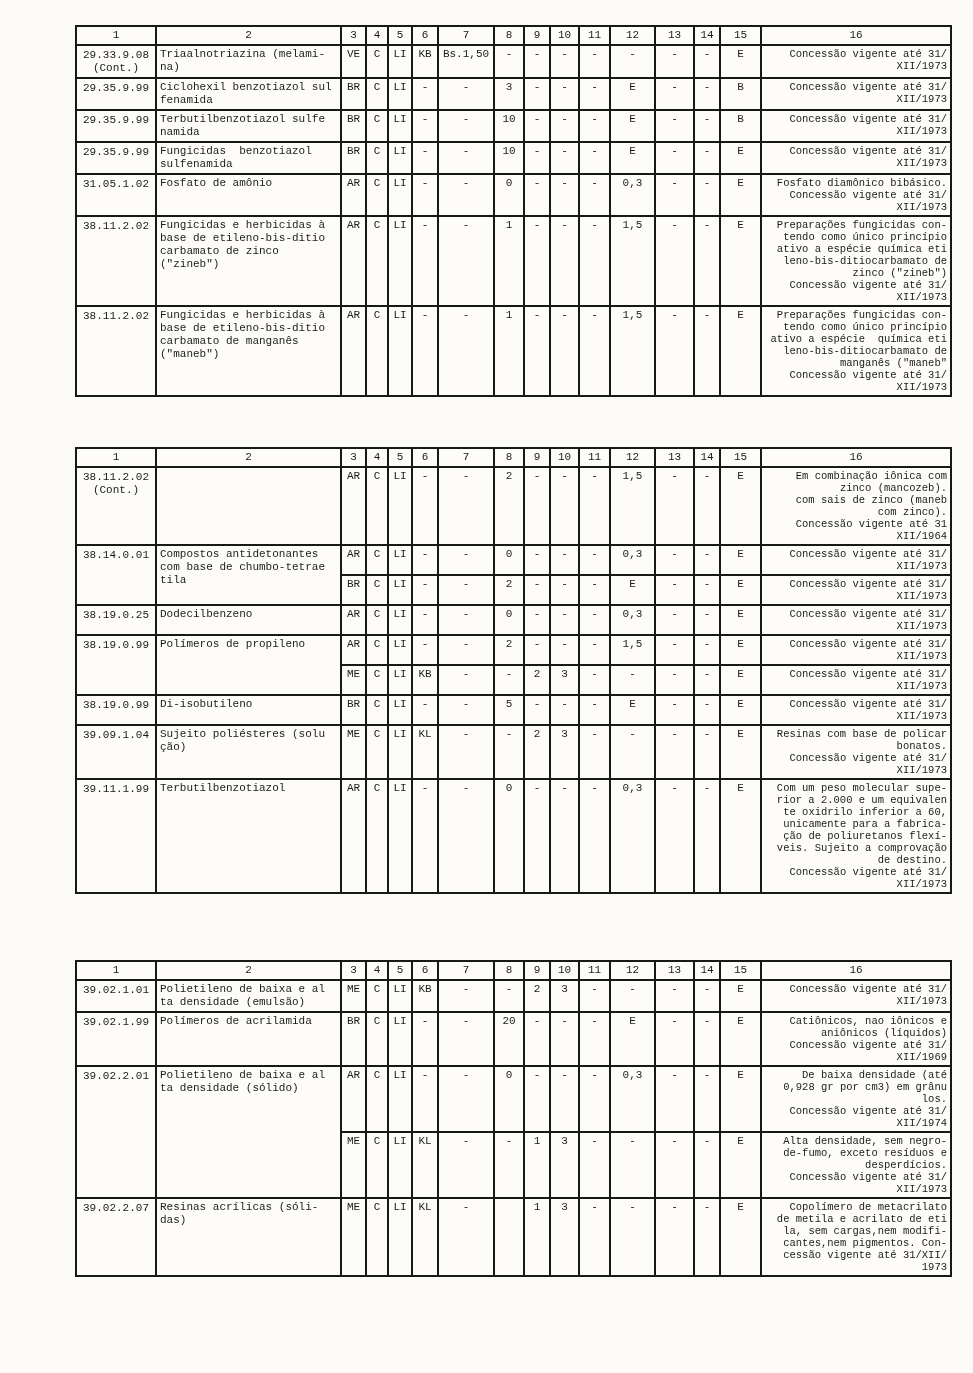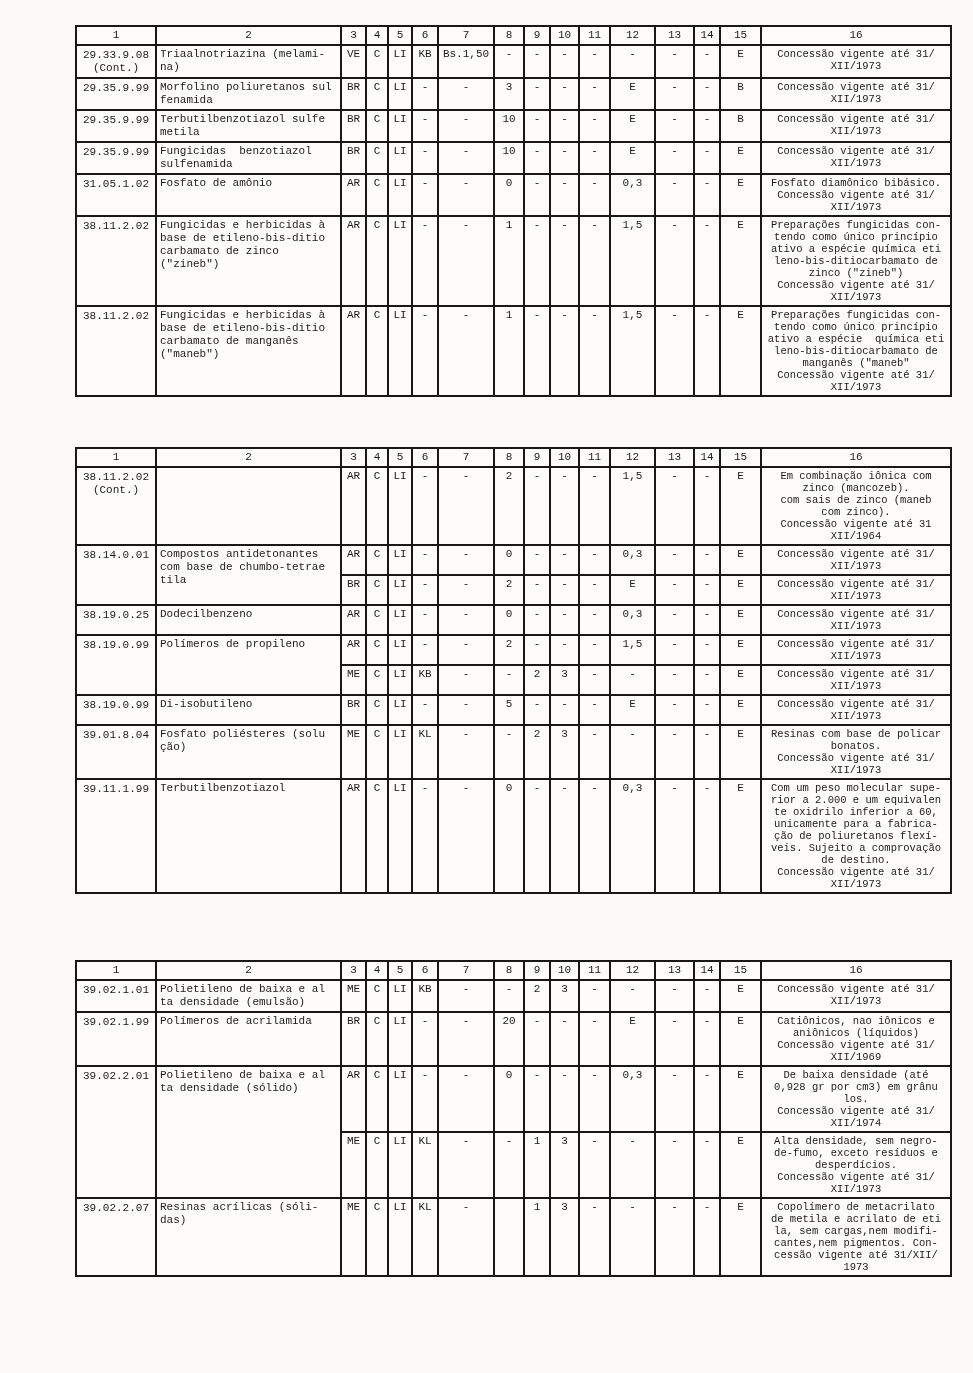--- a/index.html
+++ b/index.html
@@ -40,23 +40,23 @@
     border: 2px solid #181818;
     font-size: 11px;
     line-height: 13px;
     vertical-align: top;
     padding: 2px 3px;
     white-space: pre-wrap;
     overflow: hidden;
     word-break: break-word;
   }
   .sched td.code { text-align: center; padding-top: 3px; border-radius: 11px; }
-  .sched td.desc { text-align: left; border-radius: 13px; }
+  .sched td.desc { text-align: left; }
   .sched td.val  { text-align: center; padding-left: 1px; padding-right: 1px; }
-  .sched td.note { text-align: center; font-size: 10.5px; line-height: 12px; }
+  .sched td.note { text-align: right; font-size: 10.5px; line-height: 12px; }
   
   col.c1  { width: 80px;  }
   col.c2  { width: 185px; }
   col.c3  { width: 25px;  }
   col.c4  { width: 22px;  }
   col.c5  { width: 24px;  }
   col.c6  { width: 26px;  }
   col.c7  { width: 56px;  }
   col.c8  { width: 30px;  }
   col.c9  { width: 26px;  }
@@ -129,42 +129,42 @@
           <td class="val">-</td>
           <td class="val">-</td>
           <td class="val">-</td>
           <td class="val">-</td>
           <td class="val">E</td>
           <td class="note">Concessão vigente até 31/
 XII/1973</td>
         </tr>
         <tr>
           <td rowspan="1" class="code">29.35.9.99</td>
-          <td rowspan="1" class="desc">Morfolino poliuretanos sul
+          <td rowspan="1" class="desc">Ciclohexil benzotiazol sul
 fenamida</td>
           <td class="val">BR</td>
           <td class="val">C</td>
           <td class="val">LI</td>
           <td class="val">-</td>
           <td class="val">-</td>
           <td class="val">3</td>
           <td class="val">-</td>
           <td class="val">-</td>
           <td class="val">-</td>
           <td class="val">E</td>
           <td class="val">-</td>
           <td class="val">-</td>
           <td class="val">B</td>
           <td class="note">Concessão vigente até 31/
 XII/1973</td>
         </tr>
         <tr>
           <td rowspan="1" class="code">29.35.9.99</td>
           <td rowspan="1" class="desc">Terbutilbenzotiazol sulfe
-metila</td>
+namida</td>
           <td class="val">BR</td>
           <td class="val">C</td>
           <td class="val">LI</td>
           <td class="val">-</td>
           <td class="val">-</td>
           <td class="val">10</td>
           <td class="val">-</td>
           <td class="val">-</td>
           <td class="val">-</td>
           <td class="val">E</td>
@@ -441,22 +441,22 @@
           <td class="val">-</td>
           <td class="val">-</td>
           <td class="val">E</td>
           <td class="val">-</td>
           <td class="val">-</td>
           <td class="val">E</td>
           <td class="note">Concessão vigente até 31/
 XII/1973</td>
         </tr>
         <tr>
-          <td rowspan="1" class="code">39.01.8.04</td>
-          <td rowspan="1" class="desc">Fosfato poliésteres (solu
+          <td rowspan="1" class="code">39.09.1.04</td>
+          <td rowspan="1" class="desc">Sujeito poliésteres (solu
 ção)</td>
           <td class="val">ME</td>
           <td class="val">C</td>
           <td class="val">LI</td>
           <td class="val">KL</td>
           <td class="val">-</td>
           <td class="val">-</td>
           <td class="val">2</td>
           <td class="val">3</td>
           <td class="val">-</td>

